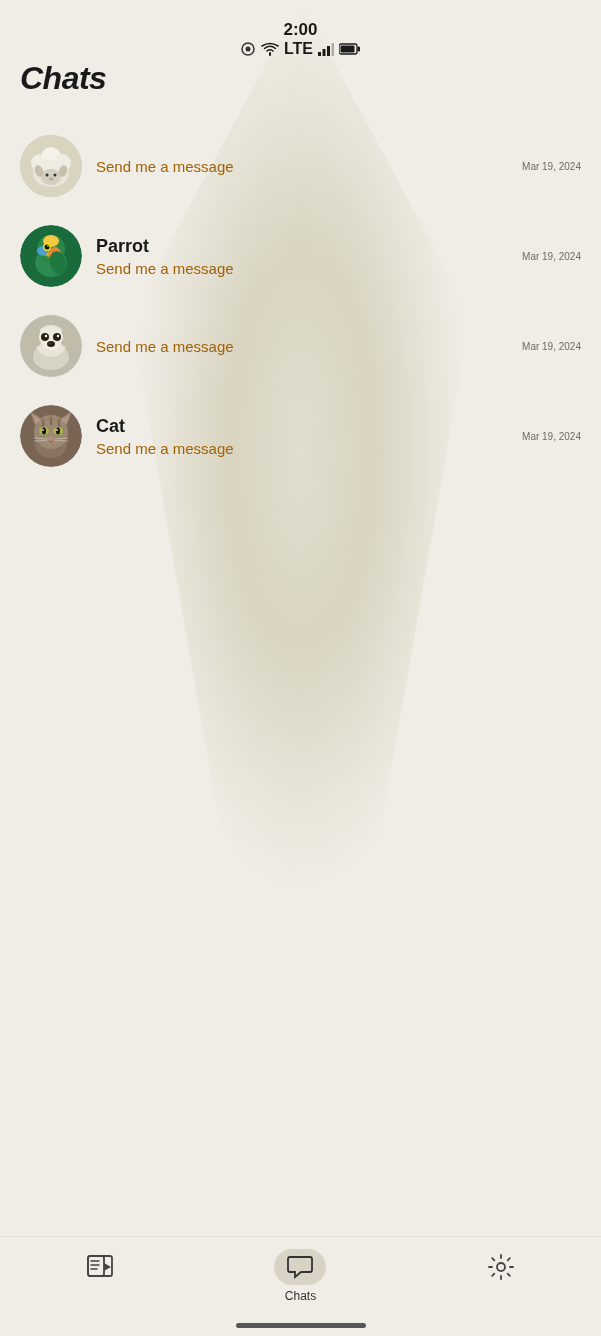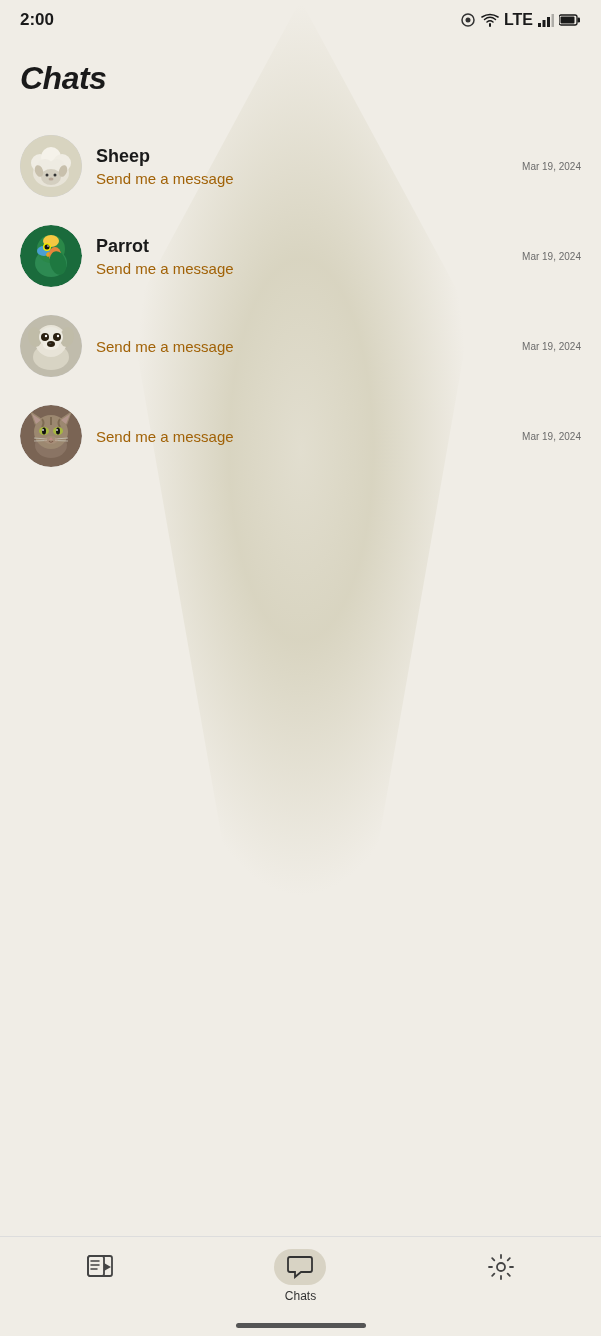--- a/index.html
+++ b/index.html
@@ -28,22 +28,23 @@
       z-index: 0;
     }
 
     
     .status-bar {
       position: relative;
       z-index: 10;
       display: flex;
       justify-content: space-between;
       align-items: center;
-      padding: 2px 20px 6px 20px;
+      padding: 20px 20px 6px 20px;
       height: 44px;
+      flex-direction: column;
     }
 
     .status-time {
       font-size: 17px;
       font-weight: 600;
       color: #1a1a1a;
     }
 
     .status-icons {
       display: flex;
@@ -243,21 +244,20 @@
         <circle cx="27" cy="40" r="1.5" fill="#333"></circle>
         <circle cx="35" cy="40" r="1.5" fill="#333"></circle>
 
         <ellipse cx="31" cy="44" rx="2.5" ry="1.5" fill="#b8a898"></ellipse>
 
         <ellipse cx="19" cy="36" rx="4" ry="6" fill="#c8c0ac" transform="rotate(-20 19 36)"></ellipse>
         <ellipse cx="43" cy="36" rx="4" ry="6" fill="#c8c0ac" transform="rotate(20 43 36)"></ellipse>
       </svg>
     </div>
     <div class="chat-info">
-      <div class="chat-name">Sheep</div>
       <div class="chat-preview">Send me a message</div>
     </div>
     <div class="chat-date">Mar 19, 2024</div>
   </div>
 
   <div class="chat-item">
     <div class="avatar">
       <svg class="parrot-svg" viewBox="0 0 62 62" xmlns="http://www.w3.org/2000/svg">
         <circle cx="31" cy="31" r="31" fill="#1a6b3c"></circle>
 
@@ -353,20 +353,21 @@
         <line x1="14" y1="36" x2="27" y2="35.5" stroke="#c8c4b8" stroke-width="0.8"></line>
         <line x1="48" y1="33" x2="35" y2="34" stroke="#c8c4b8" stroke-width="0.8"></line>
         <line x1="48" y1="36" x2="35" y2="35.5" stroke="#c8c4b8" stroke-width="0.8"></line>
 
         <ellipse cx="31" cy="35" rx="7" ry="4" fill="#b09480" opacity="0.5"></ellipse>
 
         <path d="M 29 36 Q 31 38.5 33 36" fill="none" stroke="#7a5848" stroke-width="1.2"></path>
       </svg>
     </div>
     <div class="chat-info">
+      <div class="chat-name">Cat</div>
       <div class="chat-preview">Send me a message</div>
     </div>
     <div class="chat-date">Mar 19, 2024</div>
   </div>
 
 </div>
 
 <div class="bottom-nav">
 
   <div class="nav-item">

